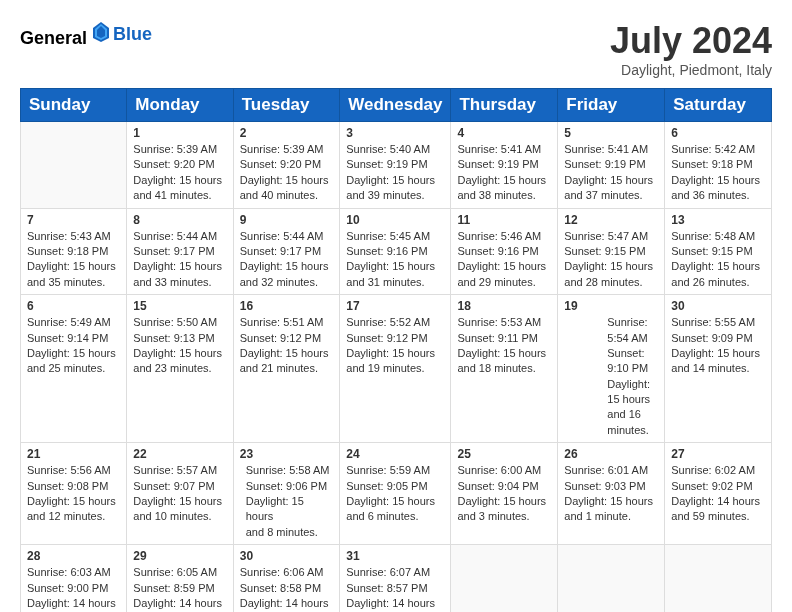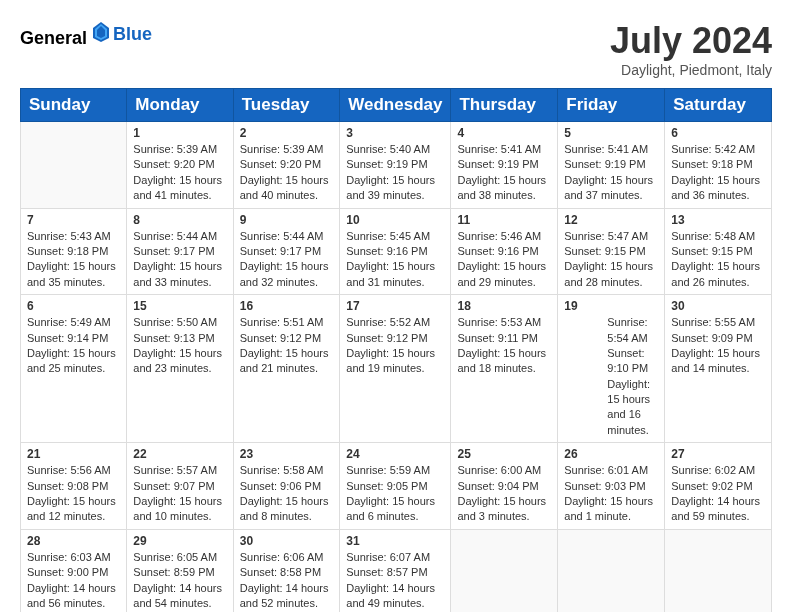--- a/index.html
+++ b/index.html
@@ -279,21 +279,21 @@
         </td>
         <td>
           <div class="day-number">22</div>
           <div class="day-info" style="white-space: pre-line;">Sunrise: 5:57 AM
 Sunset: 9:07 PM
 Daylight: 15 hours
 and 10 minutes.</div>
         </td>
         <td>
           <div class="day-number">23</div>
-          <div class="day-info" style="white-space: pre-line;">Sunrise: 5:58 AM
+          <div class="day-info" style="white-space: pre-line; margin-left: 6px;">Sunrise: 5:58 AM
 Sunset: 9:06 PM
 Daylight: 15 hours
 and 8 minutes.</div>
         </td>
         <td>
           <div class="day-number">24</div>
           <div class="day-info" style="white-space: pre-line;">Sunrise: 5:59 AM
 Sunset: 9:05 PM
 Daylight: 15 hours
 and 6 minutes.</div>

